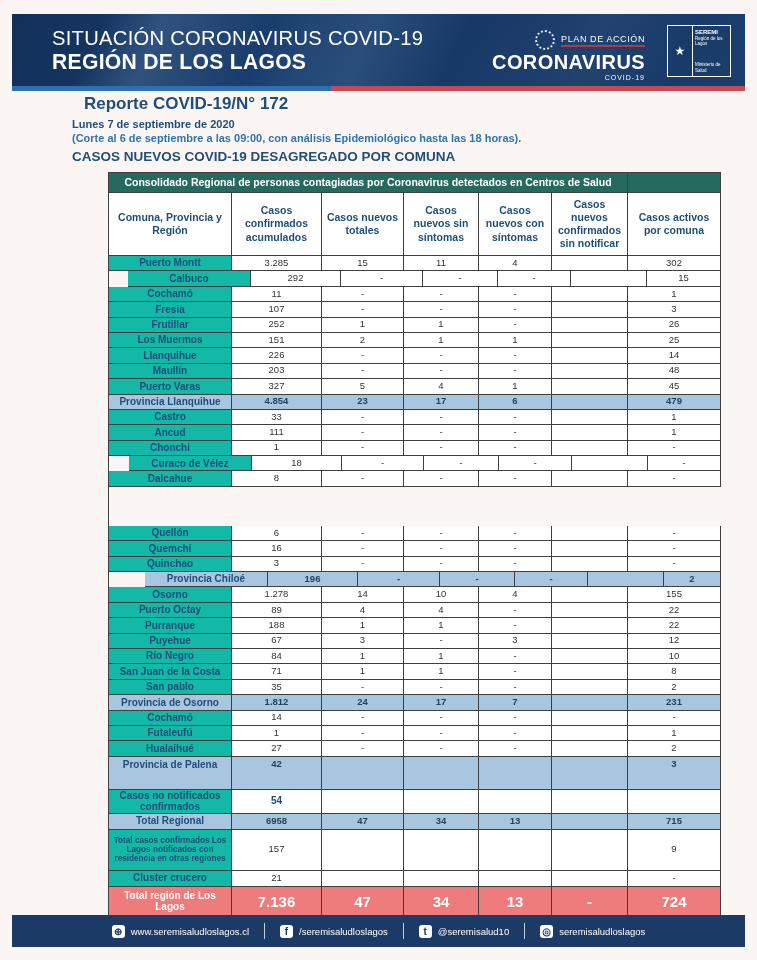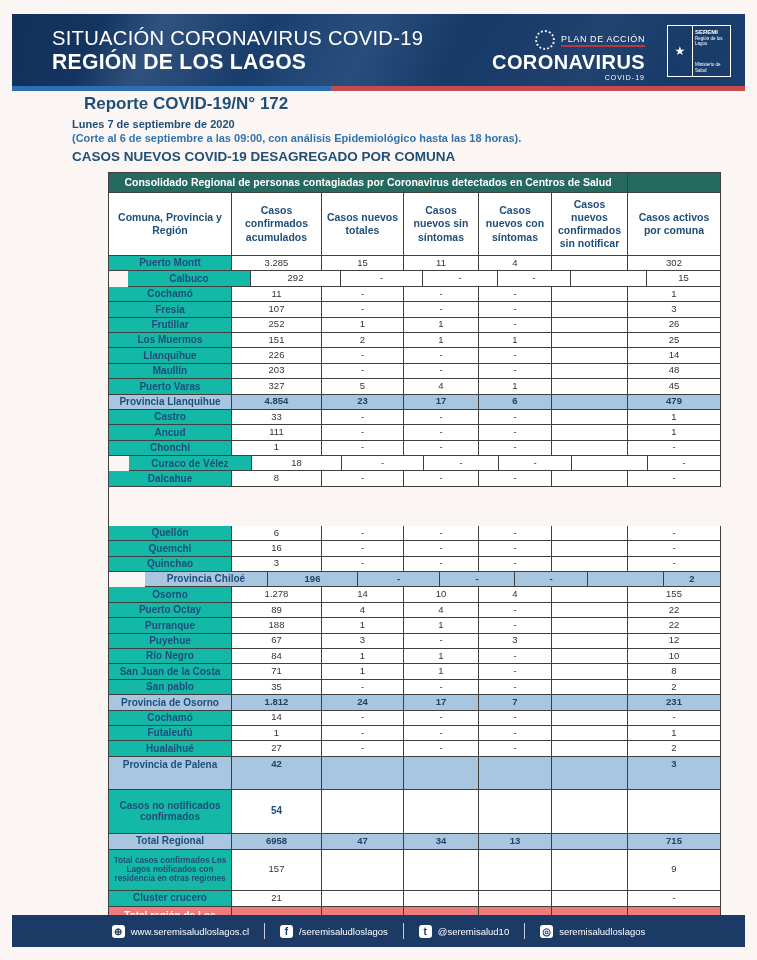--- a/index.html
+++ b/index.html
@@ -391,21 +391,21 @@
       </div>
       <div class="trow r-prov r-top" style="height: 33px;">
         <div class="cell c0">Provincia de Palena</div>
         <div class="cell cnum">42</div>
         <div class="cell cnum"></div>
         <div class="cell cnum"></div>
         <div class="cell cnum"></div>
         <div class="cell cnum"></div>
         <div class="cell cnum">3</div>
       </div>
-      <div class="trow r-light" style="height: 44px;">
+      <div class="trow r-light" style="height: 24px;">
         <div class="cell c0">Casos no notificados confirmados</div>
         <div class="cell cnum">54</div>
         <div class="cell cnum"></div>
         <div class="cell cnum"></div>
         <div class="cell cnum"></div>
         <div class="cell cnum"></div>
         <div class="cell cnum"></div>
       </div>
       <div class="trow r-prov" style="height: 16px;">
         <div class="cell c0">Total Regional</div>

